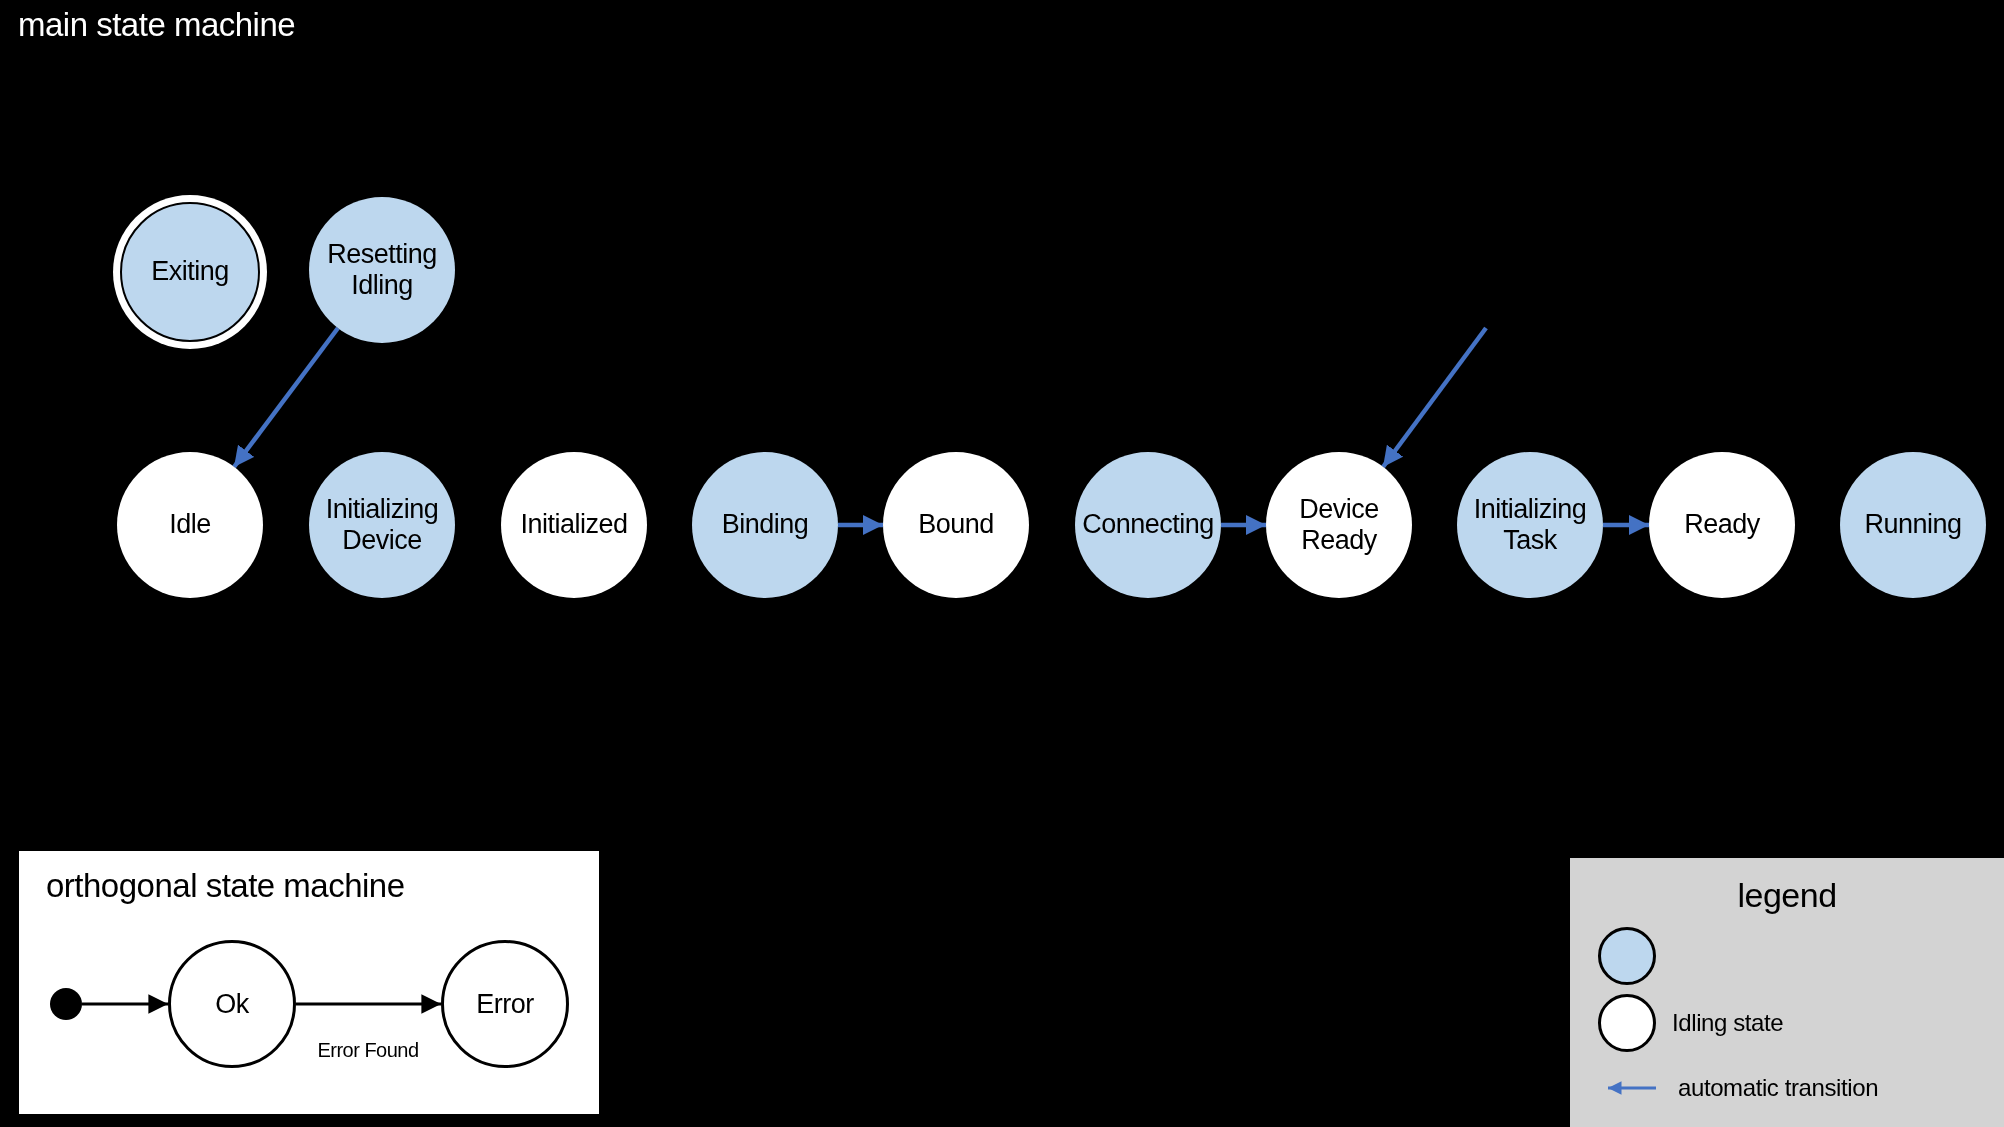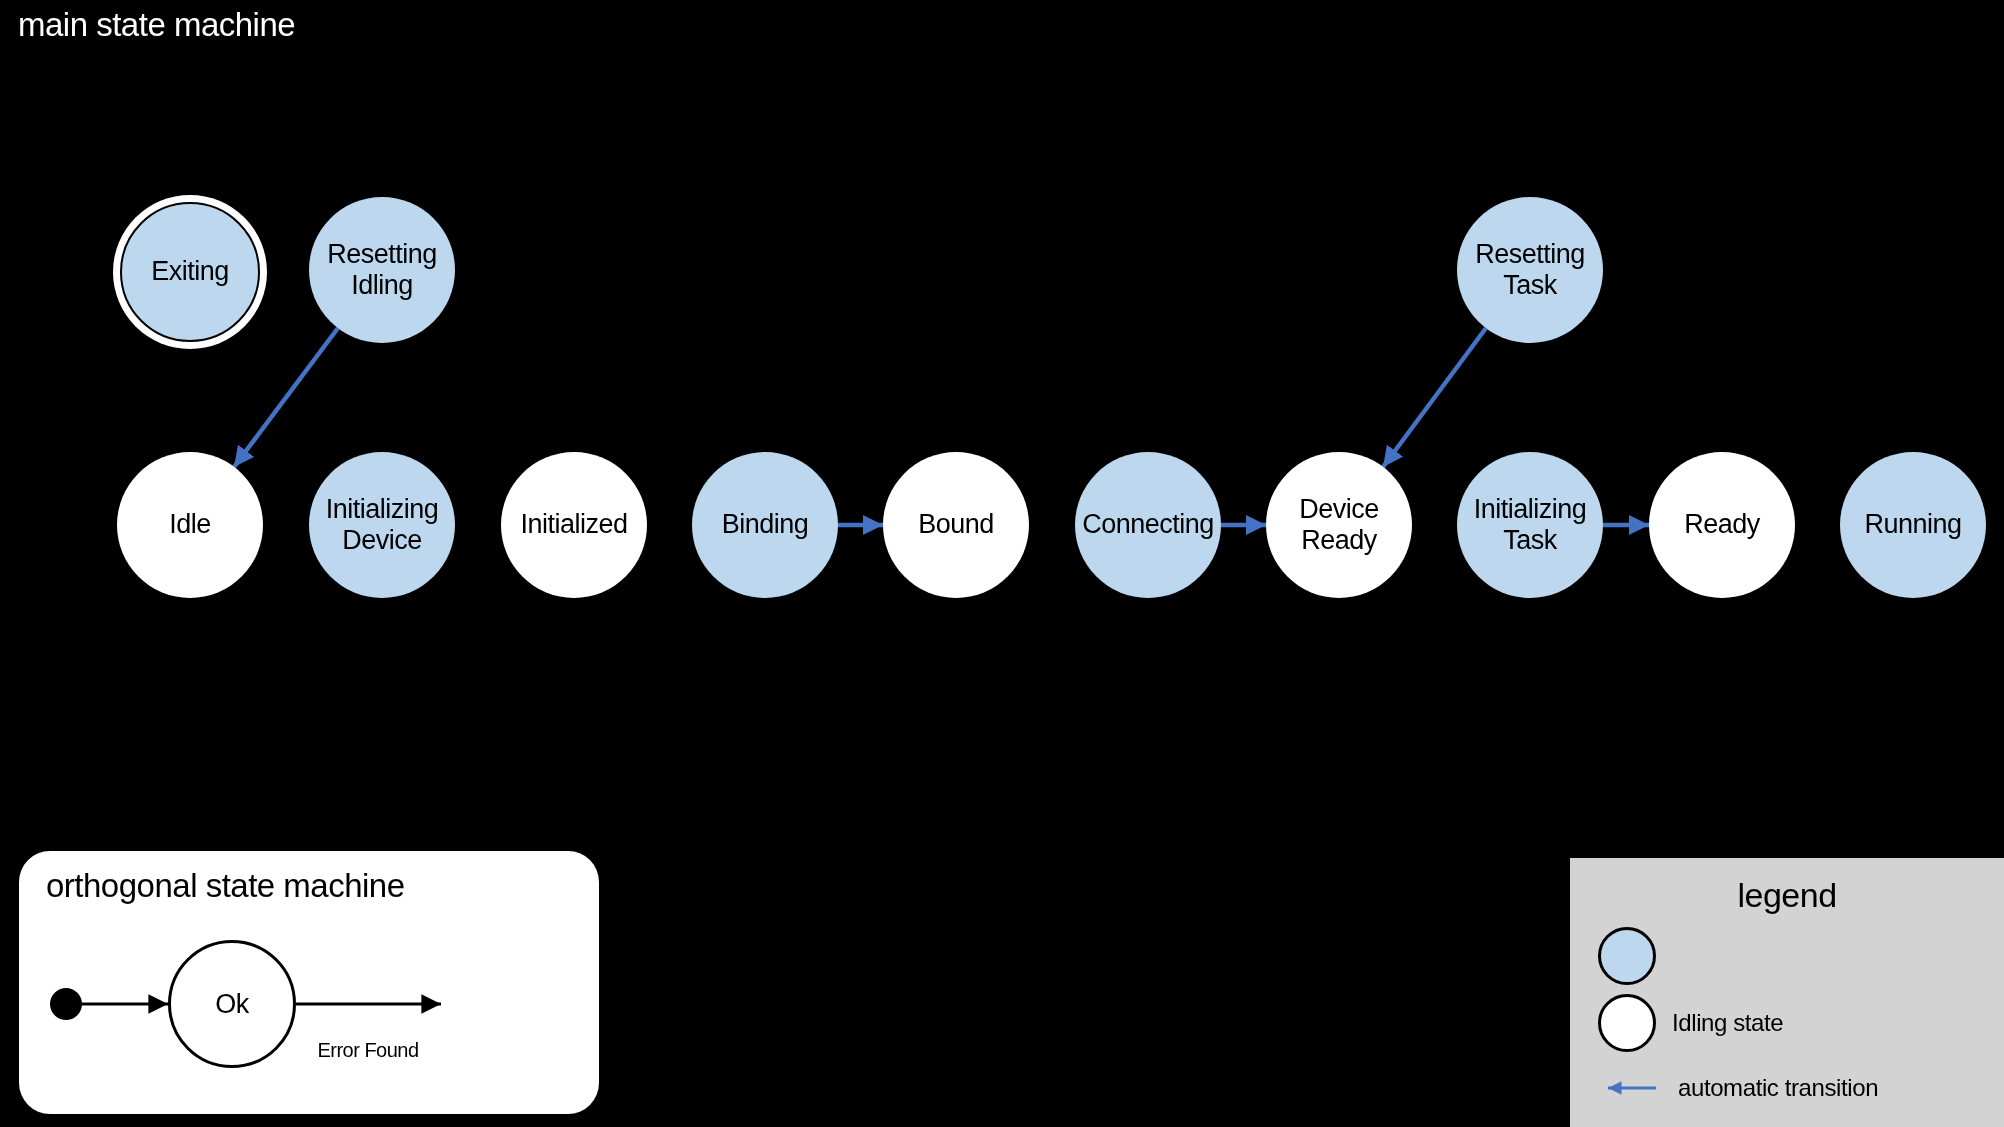--- a/index.html
+++ b/index.html
@@ -26,21 +26,21 @@
   }
   .state.blue{background:var(--state-blue,#BDD7EE);}
   .state.white{background:var(--state-white,#ffffff);}
   .state.final{
     width:140px;height:140px;border:2px solid var(--ink,#000000);
     box-shadow:0 0 0 7px var(--state-white,#ffffff);
   }
   .state span{width:100%;}
   .ortho-panel{
     position:absolute;left:19px;top:851px;width:580px;height:263px;
-    background:var(--panel-white,#ffffff);z-index:0;border-radius:31px;
+    background:var(--panel-white,#ffffff);z-index:0;
   }
   .ortho-title{
     position:absolute;left:27px;top:16px;font-size:33px;
     color:var(--ink,#000000);letter-spacing:-0.5px;
   }
   .ostate{
     position:absolute;width:128px;height:128px;border-radius:50%;
     border:3px solid var(--ink,#000000);background:var(--panel-white,#ffffff);
     display:flex;align-items:center;justify-content:center;text-align:center;
     font-size:27px;letter-spacing:-0.5px;color:var(--ink,#000000);box-sizing:border-box;
@@ -127,29 +127,29 @@
   </div>
   <div class="state blue" style="left:1457px;top:452px;">
     <span>Initializing Task</span>
   </div>
   <div class="state white" style="left:1649px;top:452px;">
     <span>Ready</span>
   </div>
   <div class="state blue" style="left:1840px;top:452px;">
     <span>Running</span>
   </div>
-  <div class="state blue" style="left:1457px;top:197px;">
-    <span>Resetting Task</span>
-  </div>
 
   <div class="ortho-panel">
     <div class="ortho-title">orthogonal state machine</div>
     <div class="initial-dot"></div>
     <div class="ostate" style="left:149px;top:89px;">
       <span>Ok</span>
+    </div>
+    <div class="ostate" style="left:422px;top:89px;">
+      <span>Error</span>
     </div>
     <div class="edge-label">Error Found</div>
   </div>
 
   <div class="legend-panel">
     <div class="legend-title">legend</div>
 
     <div class="legend-row" style="top:69px;">
       <div class="swatch blue"></div>
     </div>

